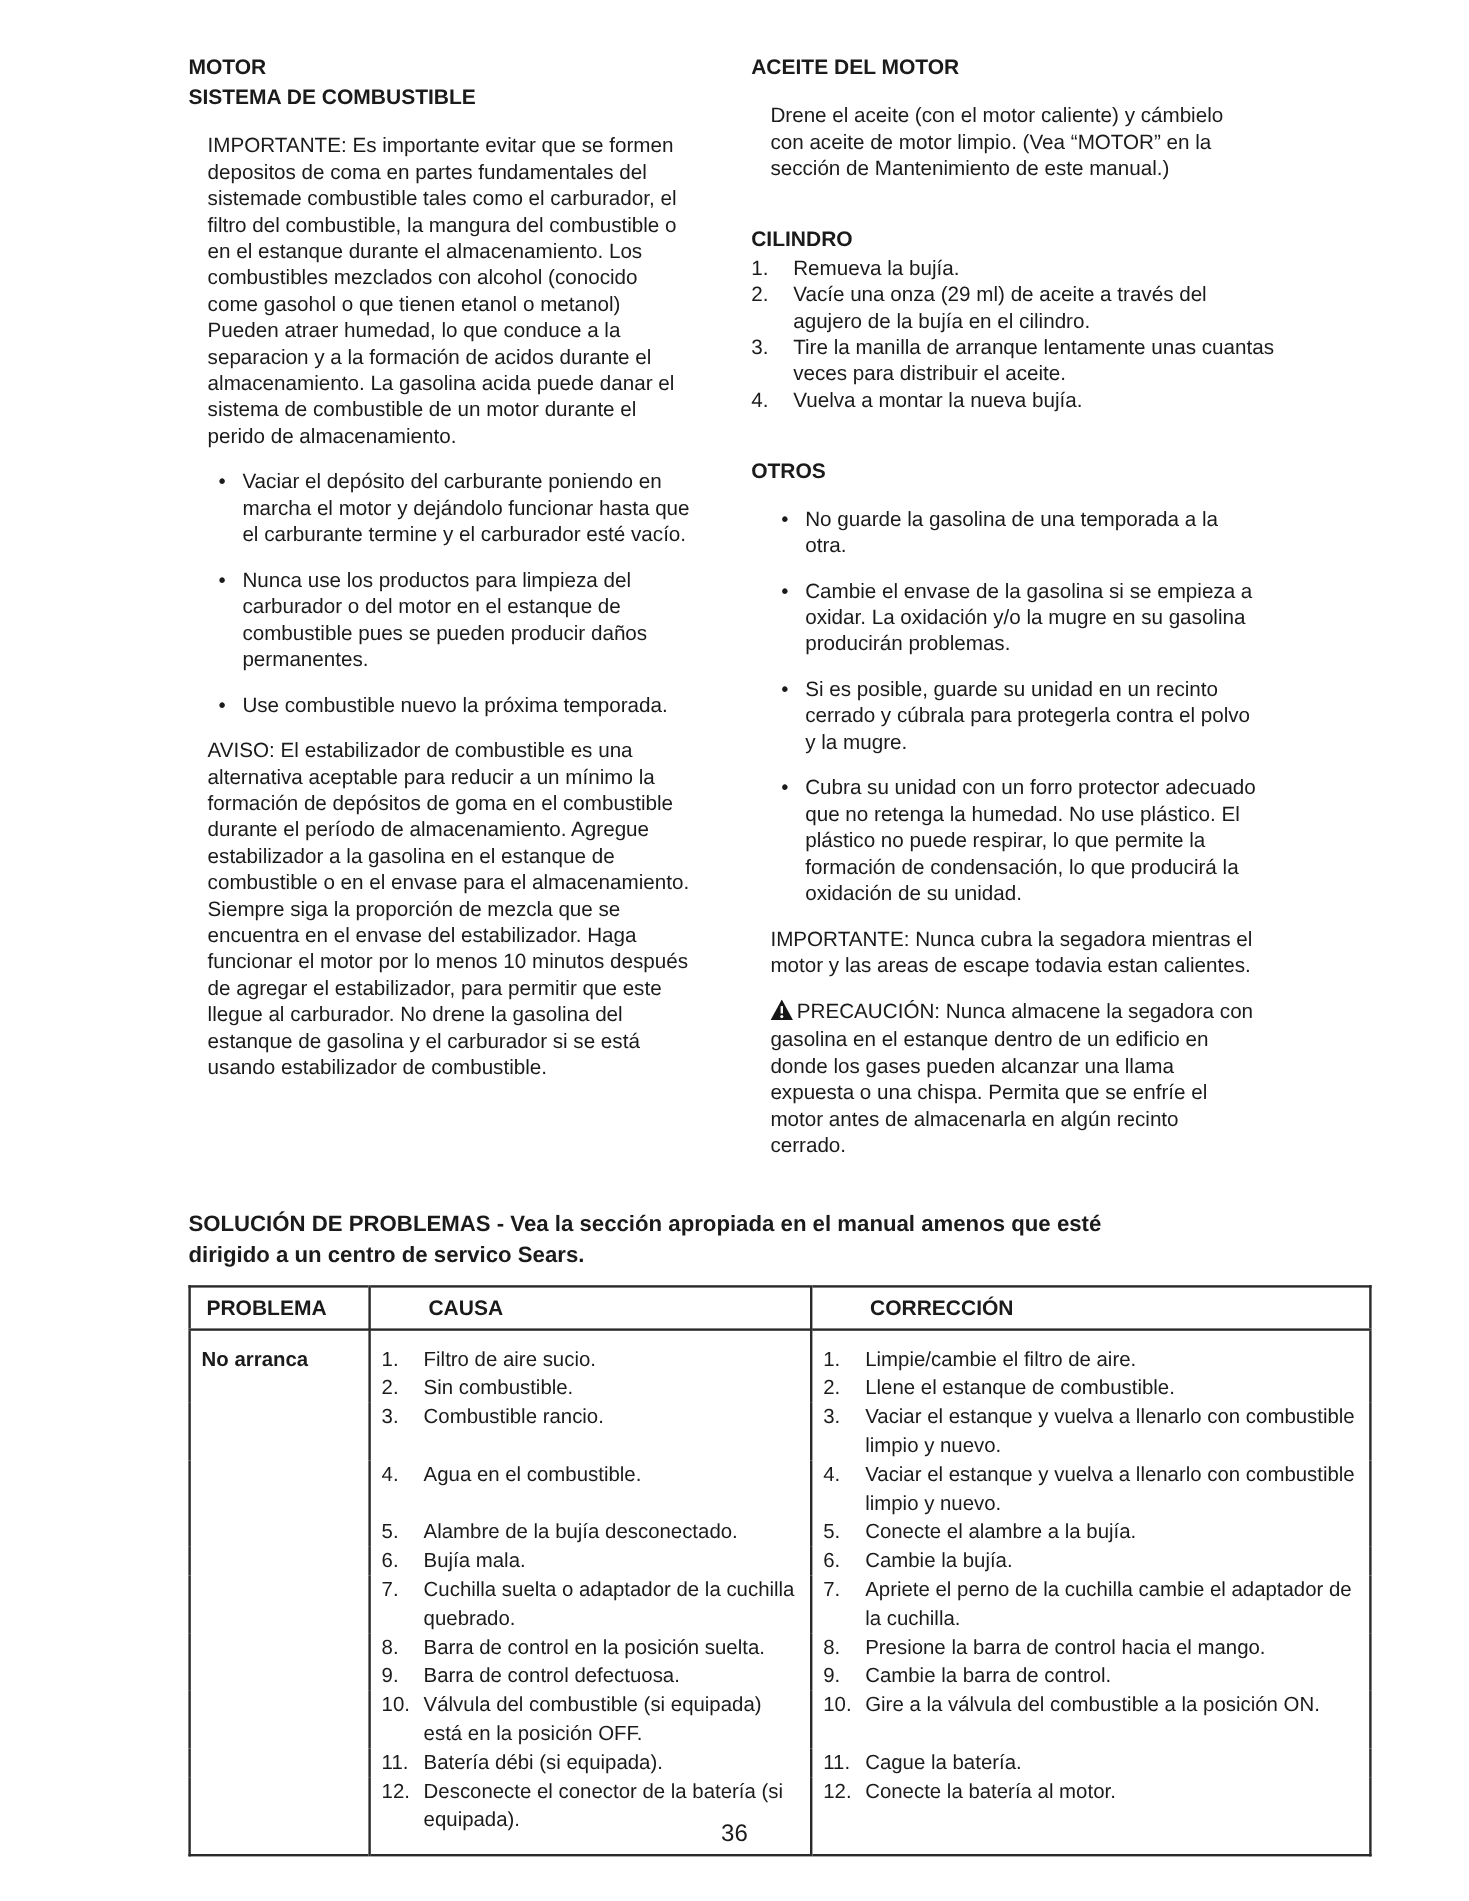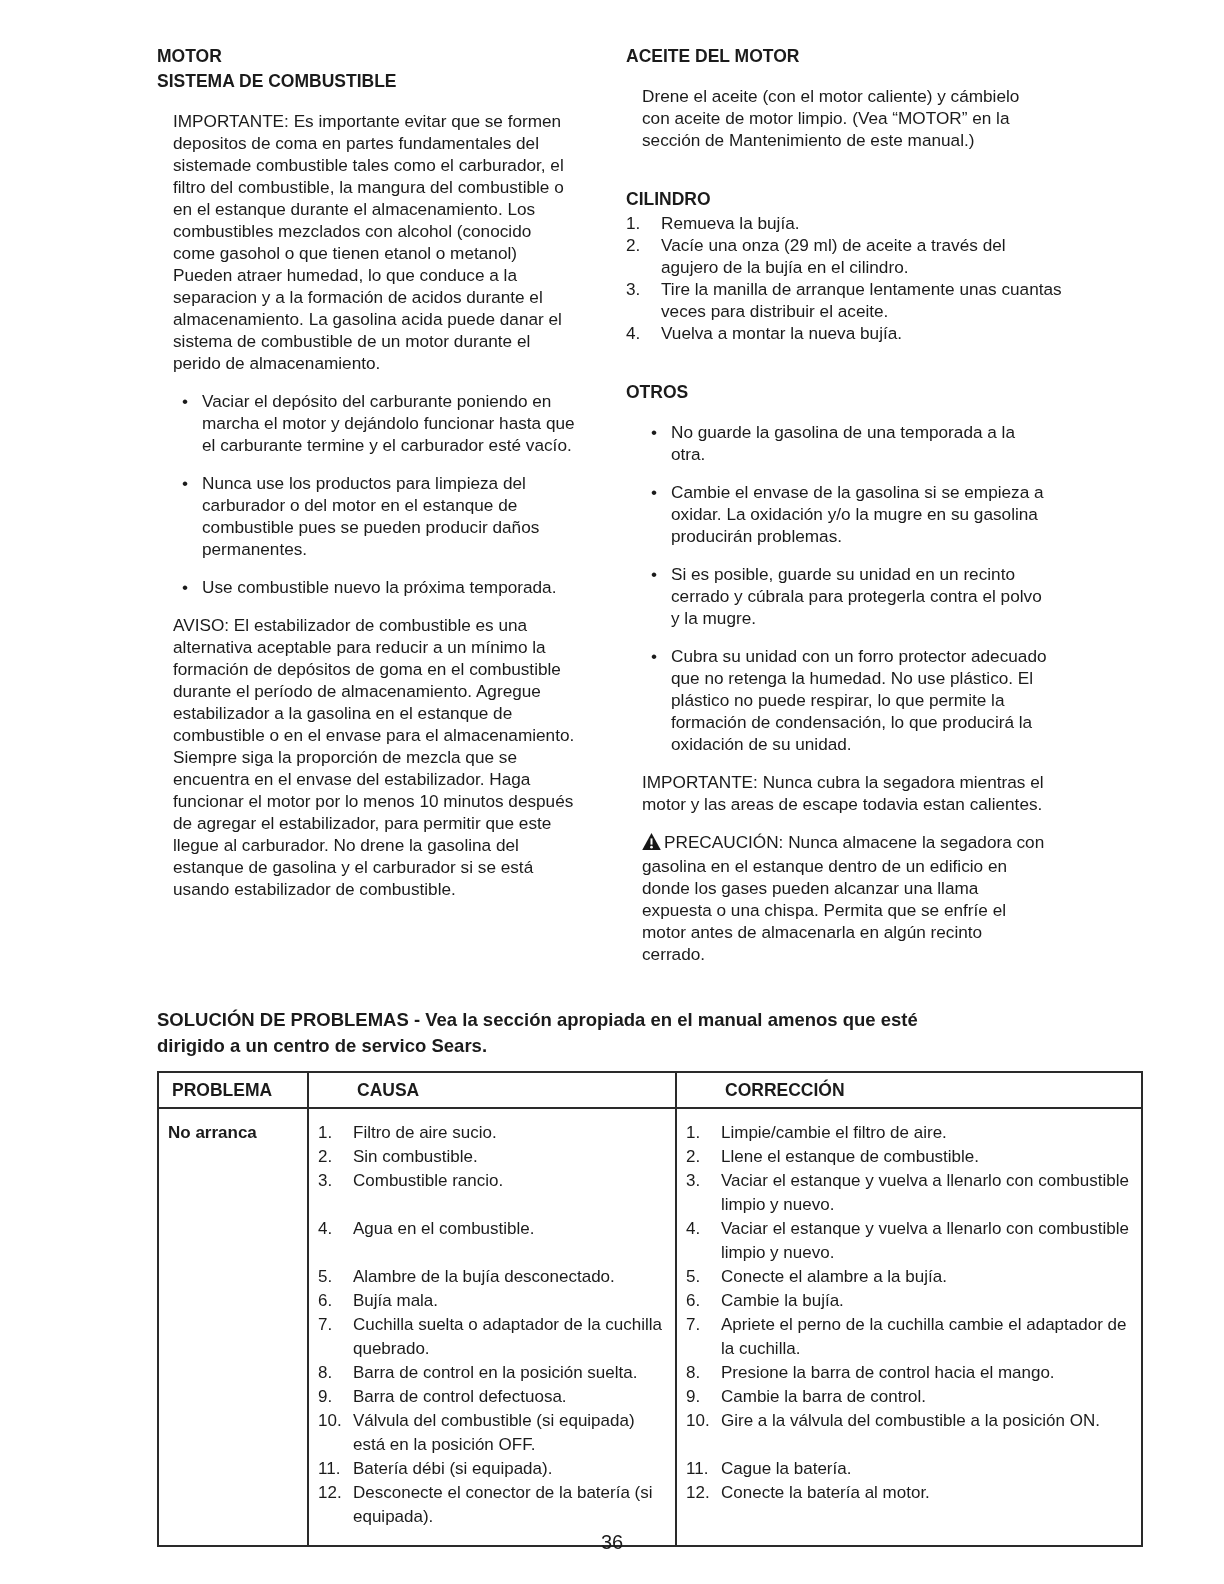--- a/index.html
+++ b/index.html
@@ -66,21 +66,21 @@
   table.ts th.cause-h, table.ts th.corr-h { padding-left: 48px; }
   table.ts th.prob-h, table.ts th.cause-h { border-right: 2px solid #2a2a2a; }
   table.ts td { vertical-align: top; padding: 0 8px 0 9px; }
   table.ts td.prob, table.ts td.cause { border-right: 2px solid #2a2a2a; }
   table.ts tbody tr:first-child td { padding-top: 12px; }
   table.ts tbody tr:last-child td { padding-bottom: 16px; }
   td.prob .problem { font-weight: 700; }
 
   .page-number {
     position: absolute;
-    bottom: 30px;
+    bottom: 44px;
     left: 0;
     width: 1224px;
     text-align: center;
     font-size: 20px;
   }
 </style>
 </head>
 <body>
 
 <div class="page">

